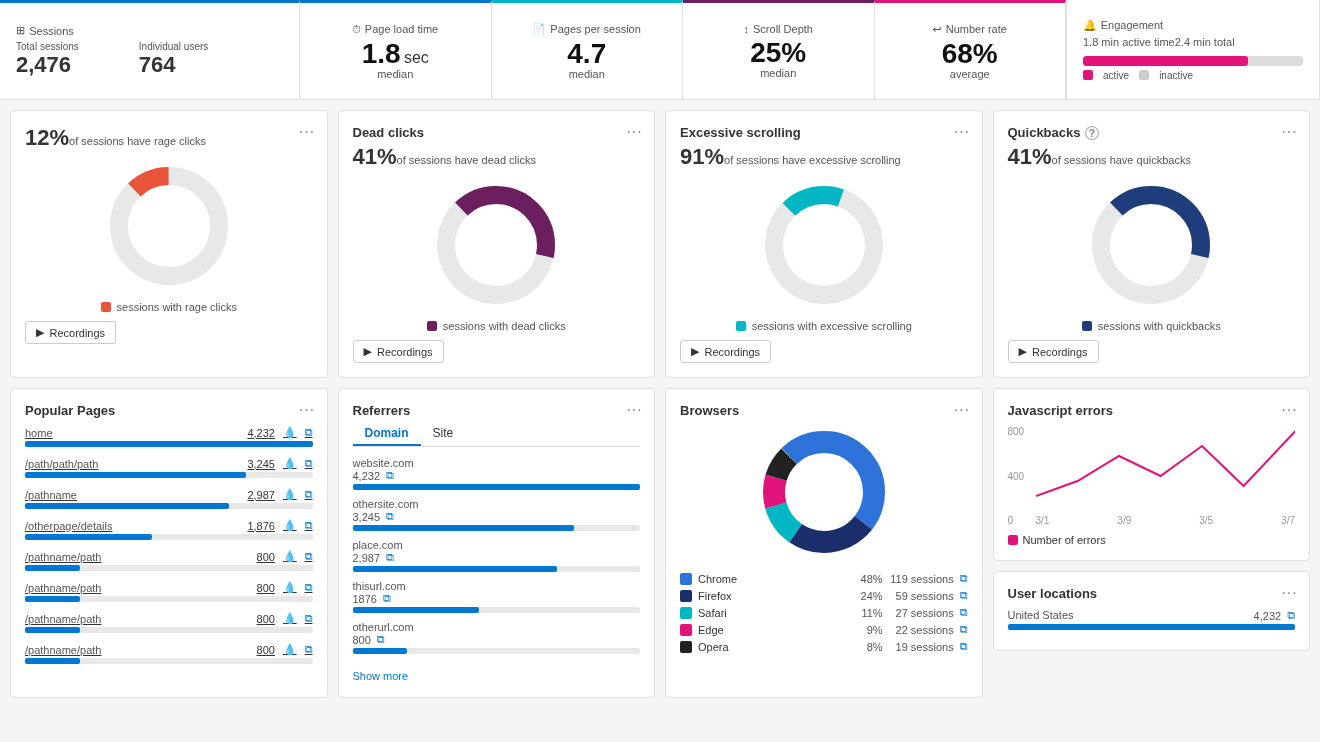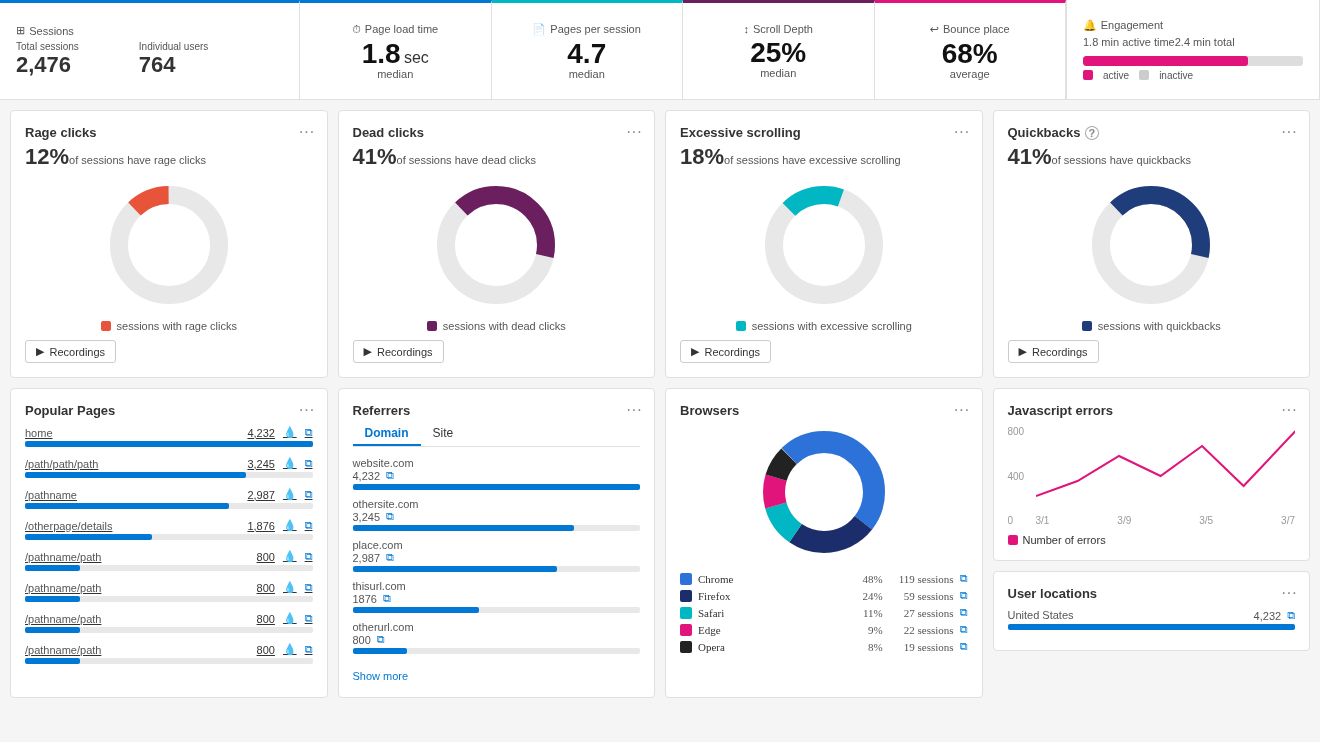--- a/index.html
+++ b/index.html
@@ -86,21 +86,21 @@
     .ref-tab.active { border-bottom: 2px solid #0078d4; color: #0078d4; font-weight: 600; }
     .ref-row { margin-bottom: 8px; }
     .ref-name { font-size: 11px; color: #555; margin-bottom: 2px; display: flex; justify-content: space-between; flex-direction: column; }
     .ref-bar-outer { height: 6px; background: #e8e8e8; border-radius: 2px; }
     .ref-bar-inner { height: 6px; background: #0078d4; border-radius: 2px; }
     .show-more { color: #0078d4; font-size: 11px; cursor: pointer; margin-top: 8px; display: inline-block; }
 
     
     .browser-chart { display: flex; justify-content: center; margin-bottom: 10px; }
     .browser-list { display: flex; flex-direction: column; gap: 4px; }
-    .browser-row { display: flex; align-items: center; gap: 6px; font-size: 11px; font-family: Liberation Serif, serif; }
+    .browser-row { display: flex; align-items: center; gap: 6px; font-size: 11px; }
     .browser-dot { width: 12px; height: 12px; border-radius: 2px; flex-shrink: 0; }
     .browser-name { flex: 1; }
     .browser-pct { color: #555; width: 30px; text-align: right; }
     .browser-sessions { color: #555; width: 65px; text-align: right; }
     .browser-link { color: #0078d4; font-size: 11px; cursor: pointer; }
 
     
     .jserr-chart { position: relative; height: 100px; margin: 8px 0; }
     .jserr-yaxis { position: absolute; left: 0; top: 0; bottom: 0; display: flex; flex-direction: column; justify-content: space-between; font-size: 10px; color: #999; width: 24px; }
     .jserr-area { position: absolute; left: 28px; right: 0; top: 0; bottom: 16px; }
@@ -165,21 +165,21 @@
     </div>
     <div>
       <span class="metric-big">25%</span>
     </div>
     <div class="metric-sub">median</div>
   </div>
 
   <div class="top-section metric" style="border-top:3px solid #e0147a;">
     <div class="metric-header">
       <span>↩</span>
-      <span>Bounce place</span>
+      <span>Number rate</span>
     </div>
     <div>
       <span class="metric-big">68%</span>
     </div>
     <div class="metric-sub">average</div>
   </div>
 
   <div class="top-section engagement" style="border-left:1px solid #e0e0e0;">
     <div class="metric-header">
       <span>🔔</span>
@@ -199,21 +199,20 @@
       <span>active</span>
       <span class="legend-dot" style="background:#ccc;"></span>
       <span>inactive</span>
     </div>
   </div>
 </div>
 
 <div class="dashboard-grid">
 
   <div class="card">
-    <div class="card-title">Rage clicks</div>
     <span class="card-more">···</span>
     <div style="display:flex;align-items:baseline;margin-bottom:4px;">
       <span class="pct-big">12%</span>
       <span class="pct-desc">of sessions have rage clicks</span>
     </div>
     <div class="donut-container">
       <svg width="130" height="130" viewBox="0 0 130 130" class="donut">
         <circle cx="65" cy="65" r="50" fill="none" stroke="#e8e8e8" stroke-width="18"></circle>
         <circle cx="65" cy="65" r="50" fill="none" stroke="#e8543a" stroke-width="18" stroke-dasharray="37.7 277.1" stroke-dashoffset="39.27" transform="rotate(-90 65 65)"></circle>
       </svg>
@@ -252,21 +251,21 @@
         <span>▶</span>
         <span>Recordings</span>
       </button>
     </div>
   </div>
 
   <div class="card">
     <div class="card-title">Excessive scrolling</div>
     <span class="card-more">···</span>
     <div style="display:flex;align-items:baseline;margin-bottom:4px;">
-      <span class="pct-big">18%</span>
+      <span class="pct-big">91%</span>
       <span class="pct-desc">of sessions have excessive scrolling</span>
     </div>
     <div class="donut-container">
       <svg width="130" height="130" viewBox="0 0 130 130" class="donut">
         <circle cx="65" cy="65" r="50" fill="none" stroke="#e8e8e8" stroke-width="18"></circle>
         <circle cx="65" cy="65" r="50" fill="none" stroke="#00b7c3" stroke-width="18" stroke-dasharray="56.5 257.6" stroke-dashoffset="39.27" transform="rotate(-90 65 65)"></circle>
       </svg>
     </div>
     <div class="donut-legend">
       <span class="legend-sq" style="background:#00b7c3;"></span>

